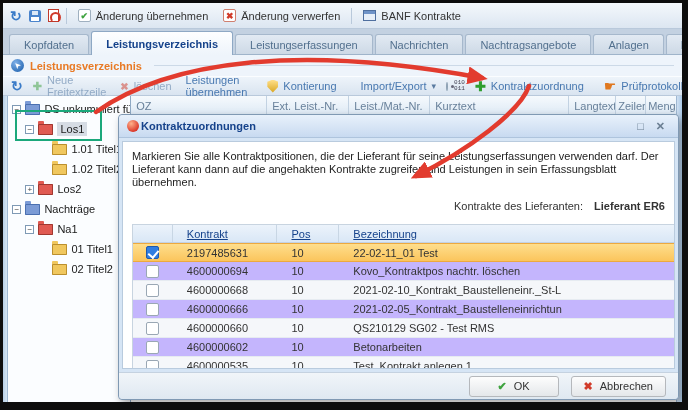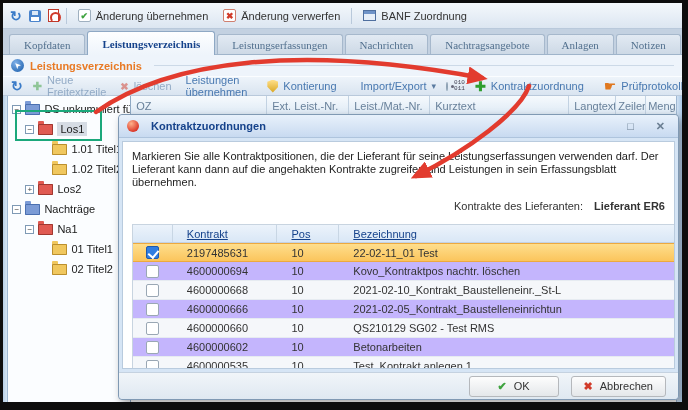--- a/index.html
+++ b/index.html
@@ -27,21 +27,21 @@
   .ico-box.red { color:#d13b2a; border-color:#d08070; }
   .ico-window { width:13px; height:11px; border:1px solid #4f6f9f; background:#e6eef8; position:relative; }
   .ico-window::before { content:""; position:absolute; left:0; top:0; right:0; height:3px; background:#6f93c8; }
 
   
   .tabbar { position:absolute; left:0; top:26px; right:0; height:26px; background:#c3d1e1;
             display:flex; align-items:flex-end; padding-left:6px; }
   .tabbar::after { content:""; position:absolute; left:0; bottom:0; right:0; height:1px; background:#9fb4ca; }
   .tab { height:21px; display:flex; align-items:center; padding:0 14px; color:#52708e;
          background:linear-gradient(#e2eaf3,#ccd8e5); border:1px solid #a6b8cc; border-bottom:none;
-         border-radius:3px 3px 0 0; margin-right:2px; position:relative;font-family:Liberation Serif, serif; }
+         border-radius:3px 3px 0 0; margin-right:2px; position:relative; }
   .tab.active { height:24px; background:linear-gradient(#fdfeff,#eef4fb); color:#15428b; font-weight:bold;
                 border-color:#8ea8c4; z-index:2; }
 
   
   .crumbbar { position:absolute; left:0; top:52px; right:0; height:21px; background:#eef4fb;
               display:flex; align-items:center; padding:0 8px; gap:6px; }
   .crumb-ico { width:13px; height:13px; border-radius:50%;
                background:radial-gradient(circle at 35% 30%, #7fb0e8, #2f6fb8 75%);
                color:#fff; font-size:8px; display:flex; align-items:center; justify-content:center; }
   .crumb-ico span { transform:rotate(-135deg); }
@@ -83,21 +83,21 @@
 
   .mainarea { flex:1; background:#fff; position:relative; }
   .gridhead { display:flex; height:20px; background:linear-gradient(#f6fafd,#dde9f5); border-bottom:1px solid #b5c8dc; }
   .gh { border-right:1px solid #c2d2e2; color:#68809a; display:flex; align-items:center; padding-left:5px; overflow:hidden; white-space:nowrap; }
   .scrollbar { width:7px; background:linear-gradient(90deg,#cfe0f2,#aac8e6); border-left:1px solid #9fb8d2; }
 
   
   .dialog { position:absolute; left:115px; top:111px; width:561px; height:286px;
             background:#d6e5f5; border:1px solid #8099b3; border-radius:4px;
             box-shadow:3px 4px 8px rgba(0,0,0,.35); z-index:5; display:flex; flex-direction:column; }
-  .dtitle { height:23px; display:flex; align-items:center; gap:12px; padding:0 8px;
+  .dtitle { height:23px; display:flex; align-items:center; gap:2px; padding:0 8px;
             background:linear-gradient(#e8f1fb,#c8daf0); border-bottom:1px solid #aec4dd; border-radius:4px 4px 0 0; }
   .dtitle-ico { width:12px; height:12px; border-radius:50%;
                 background:radial-gradient(circle at 35% 30%, #ffb08a, #d93326 75%); }
   .dtitle-text { color:#15428b; font-weight:bold; flex:1; }
   .dctl { color:#6b7f93; font-weight:bold; font-size:11px; padding:0 5px; cursor:default; }
   .dbody { flex:1; margin:3px; background:#fff; border:1px solid #b9cbde; padding:8px 9px 0 9px; overflow:hidden; }
   .ddesc { color:#222; line-height:13px; margin-bottom:11px; }
   .dsupplier { margin-bottom:12px;text-align:right; }
   .dsupplier b { margin-left:8px; }
   .dtable { border:1px solid #c8d4e0; width:549px; }
@@ -142,21 +142,21 @@
         <span class="ico-box green">✔</span>
         <span>Änderung übernehmen</span>
       </div>
       <div class="tb-btn">
         <span class="ico-box red">✖</span>
         <span>Änderung verwerfen</span>
       </div>
       <span class="sep"></span>
       <div class="tb-btn">
         <span class="ico-window"></span>
-        <span>BANF Zuordnung</span>
+        <span>BANF Kontrakte</span>
       </div>
     </div>
 
     <div class="tabbar">
       <div class="tab">Kopfdaten</div>
       <div class="tab active">Leistungsverzeichnis</div>
       <div class="tab">Leistungserfassungen</div>
       <div class="tab">Nachrichten</div>
       <div class="tab">Nachtragsangebote</div>
       <div class="tab">Anlagen</div>

